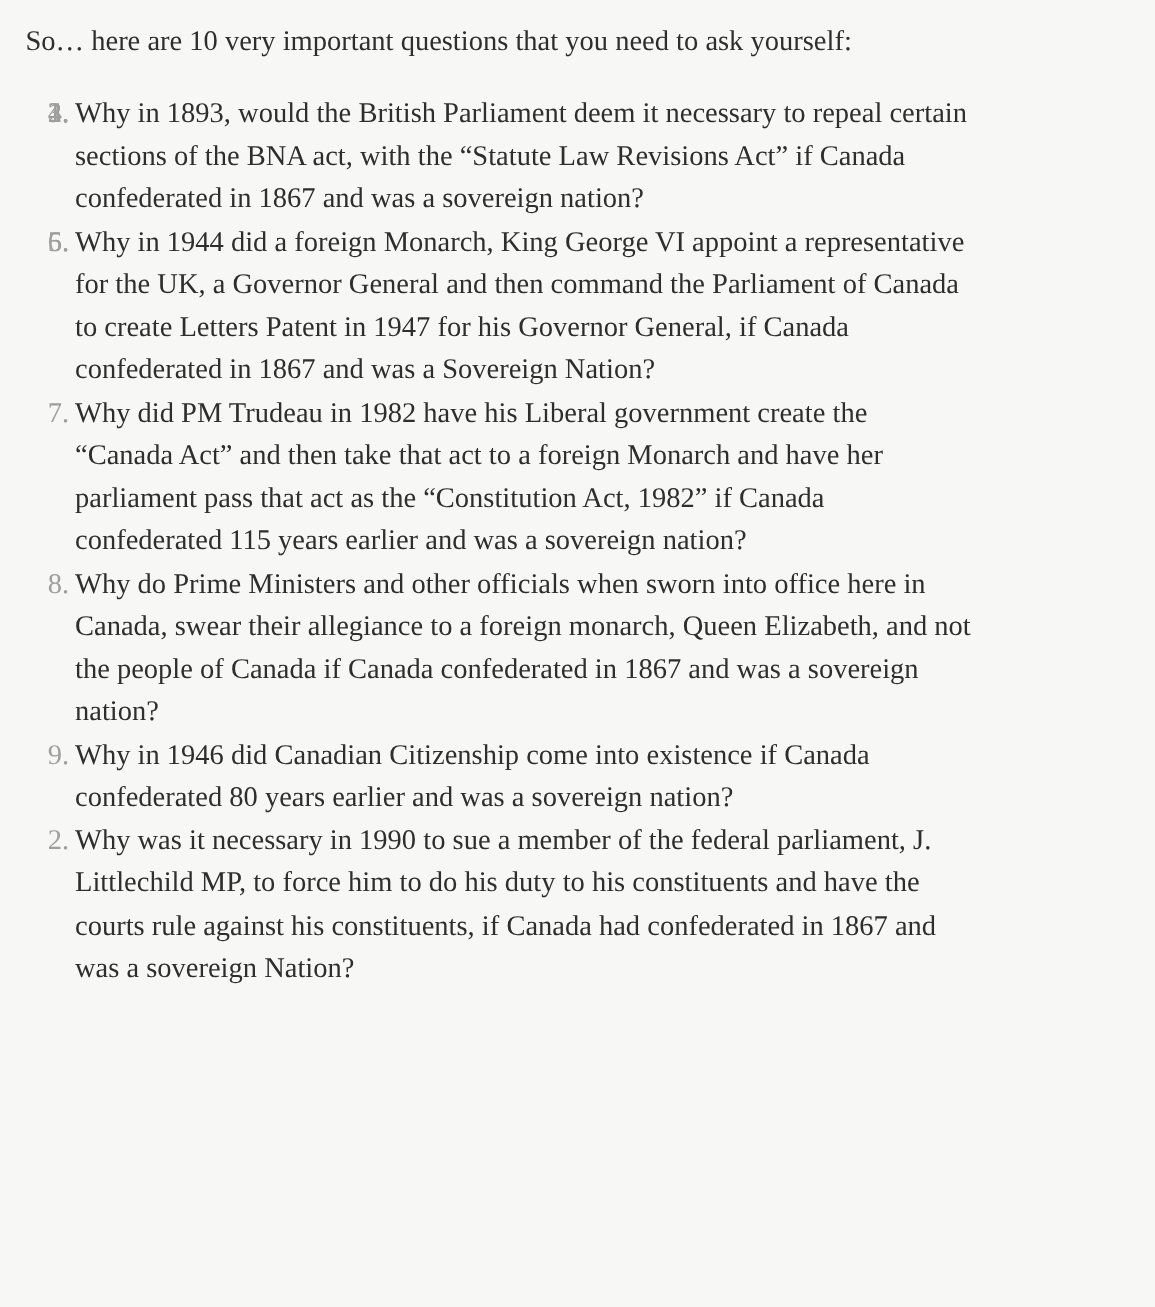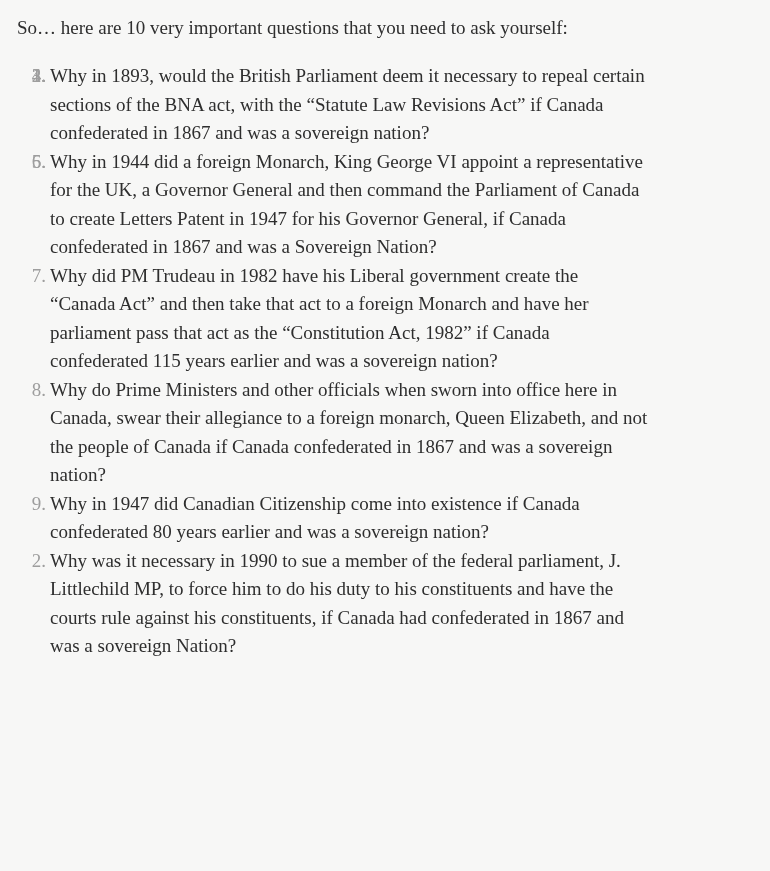--- a/index.html
+++ b/index.html
@@ -56,16 +56,16 @@
   <p class="intro">So… here are 10 very important questions that you need to ask yourself:</p>
   <ol class="questions">
       <li><span class="li-num">1.</span></li>
       <li><span class="li-num">2.</span></li>
       <li><span class="li-num">3.</span></li>
       <li><span class="li-num">4.</span><span class="li-text">Why in 1893, would the British Parliament deem it necessary to repeal certain sections of the BNA act, with the “Statute Law Revisions Act” if Canada confederated in 1867 and was a sovereign nation?</span></li>
       <li><span class="li-num">5.</span></li>
       <li><span class="li-num">6.</span><span class="li-text">Why in 1944 did a foreign Monarch, King George VI appoint a representative for the UK, a Governor General and then command the Parliament of Canada to create Letters Patent in 1947 for his Governor General, if Canada confederated in 1867 and was a Sovereign Nation?</span></li>
       <li><span class="li-num">7.</span><span class="li-text">Why did PM Trudeau in 1982 have his Liberal government create the “Canada Act” and then take that act to a foreign Monarch and have her parliament pass that act as the “Constitution Act, 1982” if Canada confederated 115 years earlier and was a sovereign nation?</span></li>
       <li><span class="li-num">8.</span><span class="li-text">Why do Prime Ministers and other officials when sworn into office here in Canada, swear their allegiance to a foreign monarch, Queen Elizabeth, and not the people of Canada if Canada confederated in 1867 and was a sovereign nation?</span></li>
-      <li><span class="li-num">9.</span><span class="li-text">Why in 1947 did Canadian Citizenship come into existence if Canada confederated 80 years earlier and was a sovereign nation?</span></li>
+      <li><span class="li-num">9.</span><span class="li-text">Why in 1946 did Canadian Citizenship come into existence if Canada confederated 80 years earlier and was a sovereign nation?</span></li>
       <li><span class="li-num">2.</span><span class="li-text">Why was it necessary in 1990 to sue a member of the federal parliament, J. Littlechild MP, to force him to do his duty to his constituents and have the courts rule against his constituents, if Canada had confederated in 1867 and was a sovereign Nation?</span></li>
     </ol>
 </div>
 
 </body></html>

